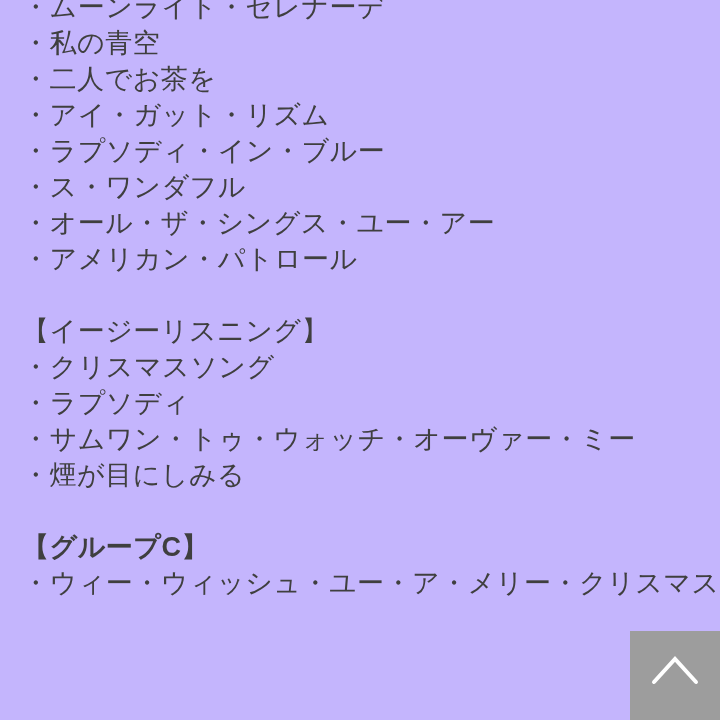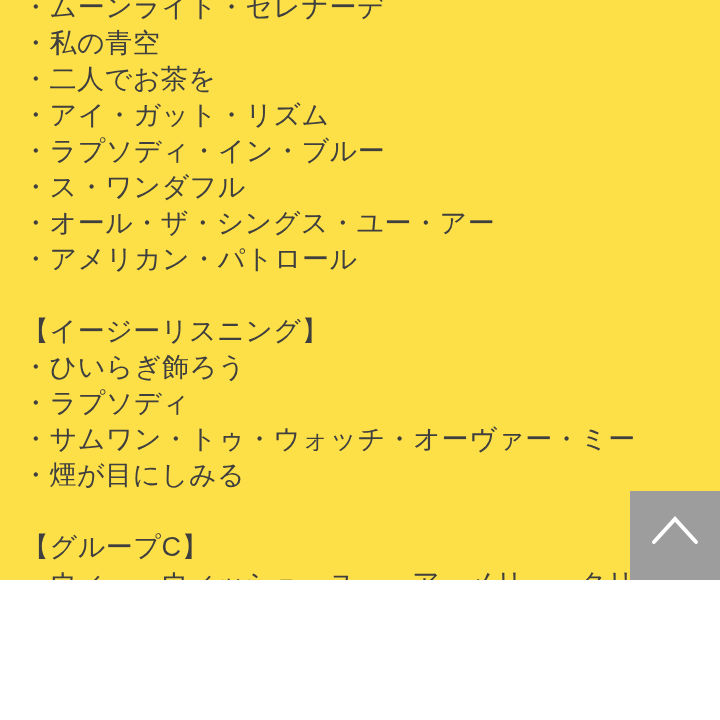--- a/index.html
+++ b/index.html
@@ -4,40 +4,40 @@
 <style>
   * { margin: 0; padding: 0; box-sizing: border-box; }
   html, body { width: 720px; height: 720px; overflow: hidden; }
   body {
     background: #ffffff;
     font-family: "Liberation Sans", sans-serif;
   }
   .viewport {
     position: relative;
     width: 720px;
-    height: 580px;
+    height: 720px;
     overflow: hidden;
-    background: #fde047;
+    background: #c4b5fd;
   }
   .content {
     position: absolute;
     left: 22px;
     top: -11px;
     width: 690px;
   }
   .line {
     height: 36px;
     line-height: 36px;
     font-size: 27px;
     color: #3f3f3f;
     white-space: nowrap;
     letter-spacing: 0.5px;
   }
   .blank { height: 36px; }
-  .group-header { font-weight: normal; }
+  .group-header { font-weight: bold; }
   .scroll-top-btn {
     position: absolute;
     right: 0;
     bottom: 0;
     width: 90px;
     height: 89px;
     background: #9d9d9d;
     border: none;
     cursor: pointer;
     padding: 0;
@@ -59,21 +59,21 @@
   <div class="line song">・ムーンライト・セレナーデ</div>
       <div class="line song">・私の青空</div>
       <div class="line song">・二人でお茶を</div>
       <div class="line song">・アイ・ガット・リズム</div>
       <div class="line song">・ラプソディ・イン・ブルー</div>
       <div class="line song">・ス・ワンダフル</div>
       <div class="line song">・オール・ザ・シングス・ユー・アー</div>
       <div class="line song">・アメリカン・パトロール</div>
       <div class="line blank"></div>
       <div class="line section-header">【イージーリスニング】</div>
-      <div class="line song">・ひいらぎ飾ろう</div>
+      <div class="line song">・クリスマスソング</div>
       <div class="line song">・ラプソディ</div>
       <div class="line song">・サムワン・トゥ・ウォッチ・オーヴァー・ミー</div>
       <div class="line song">・煙が目にしみる</div>
       <div class="line blank"></div>
       <div class="line group-header">【グループC】</div>
       <div class="line song">・ウィー・ウィッシュ・ユー・ア・メリー・クリスマス</div>
     </div>
 
   <button class="scroll-top-btn">
     <span>

